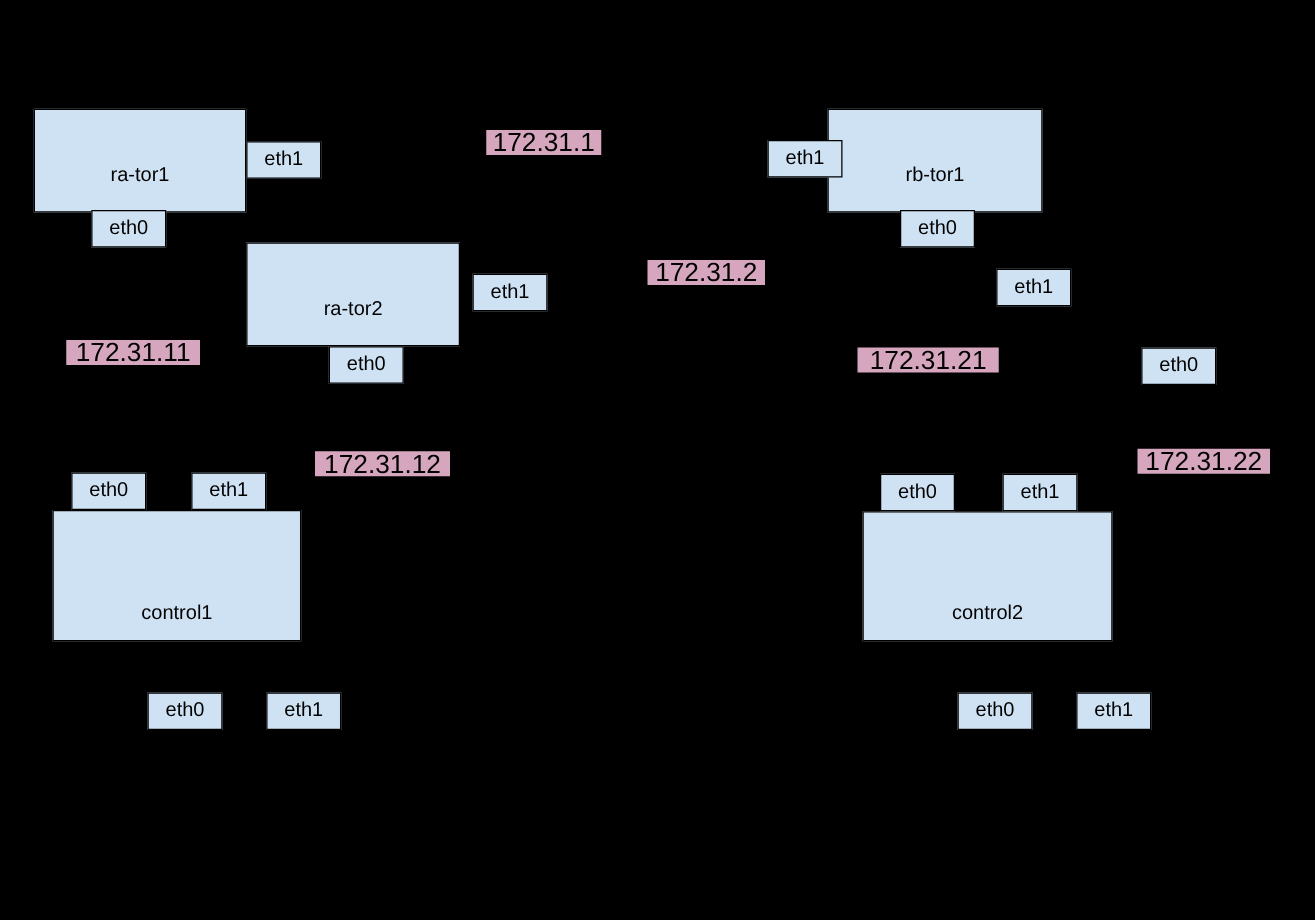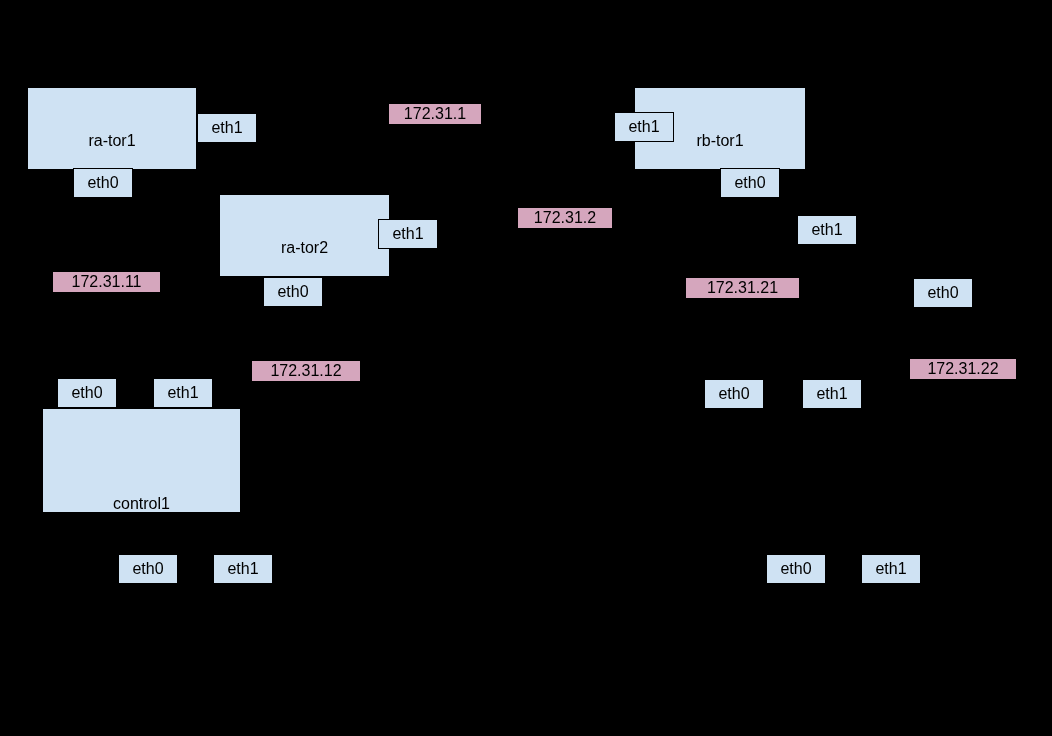--- a/index.html
+++ b/index.html
@@ -24,59 +24,62 @@
     border:1px solid var(--node-border);
     box-sizing:border-box;
     display:flex;
     justify-content:center;
     font-size:16px;
     line-height:1;
   }
   .node.tor{align-items:center;}
   .node.tor .lbl{position:relative;top:-9px;margin-top:43px;}
   .node.host{align-items:flex-end;}
-  .node.host .lbl{}
+  .node.host .lbl{padding-bottom:13px;}
   .port{
     position:absolute;
     width:60px;height:30px;
     background:var(--node-fill);
     border:1px solid var(--node-border);
     box-sizing:border-box;
     display:flex;align-items:center;justify-content:center;
     font-size:16px;
     line-height:1;
     text-align:right;
   }
   .ip{
     position:absolute;
     height:20px;
     background:var(--ip-fill);
     box-sizing:border-box;
     display:flex;align-items:center;justify-content:center;
-    font-size:16px;
+    font-size:21px;
     line-height:1;
     white-space:nowrap;
   }
 </style>
 </head>
 <body>
 
 <div id="canvas">
 
   <div class="node tor" style="left:27px;top:87px;width:170px;height:83px">
       <span class="lbl">ra-tor1</span>
     </div>
-  <div class="node tor" style="left:219px;top:194px;width:171px;height:83px">
+  <div class="node tor" style="left:197px;top:194px;width:171px;height:83px">
       <span class="lbl">ra-tor2</span>
     </div>
-  <div class="node tor" style="left:634px;top:87px;width:172px;height:83px">
+  <div class="node tor" style="left:662px;top:87px;width:172px;height:83px">
       <span class="lbl">rb-tor1</span>
     </div>
   <div class="node host" style="left:42px;top:408px;width:199px;height:105px">
       <span class="lbl">control1</span>
+    </div>
+  <div class="node host" style="left:690px;top:409px;width:200px;height:104px">
+      <span class="lbl">control2</span>
     </div>
 
   <div class="port" style="left:197px;top:113px">eth1</div>
   <div class="port" style="left:73px;top:168px">eth0</div>
   <div class="port" style="left:378px;top:219px">eth1</div>
   <div class="port" style="left:263px;top:277px">eth0</div>
   <div class="port" style="left:614px;top:112px">eth1</div>
   <div class="port" style="left:720px;top:168px">eth0</div>
   <div class="port" style="left:797px;top:215px">eth1</div>
   <div class="port" style="left:913px;top:278px">eth0</div>

